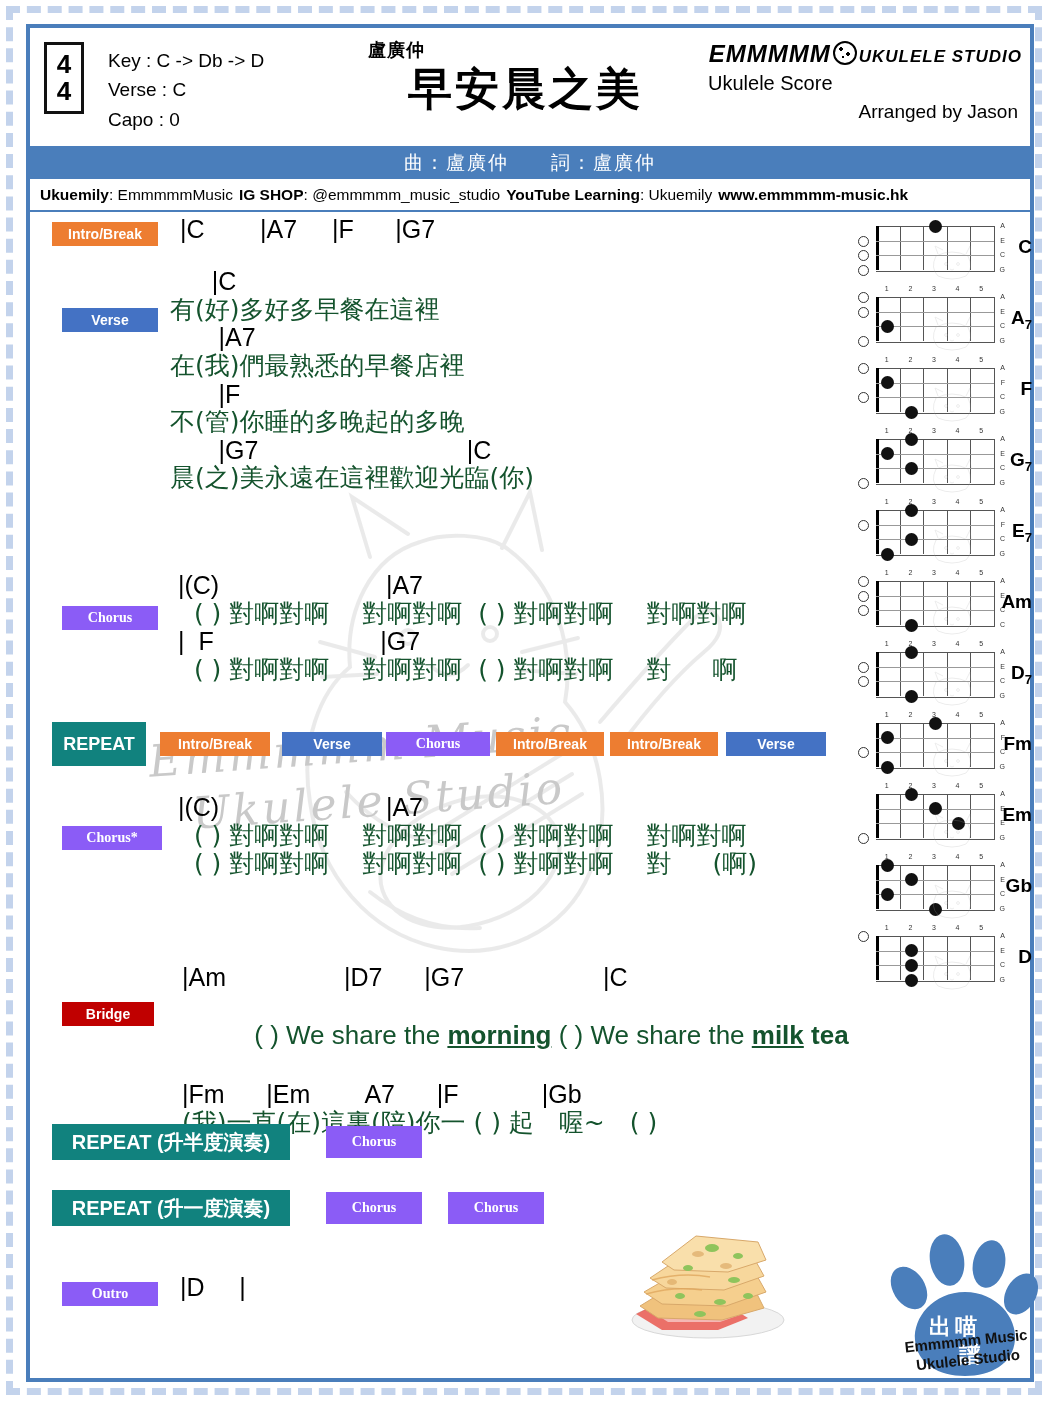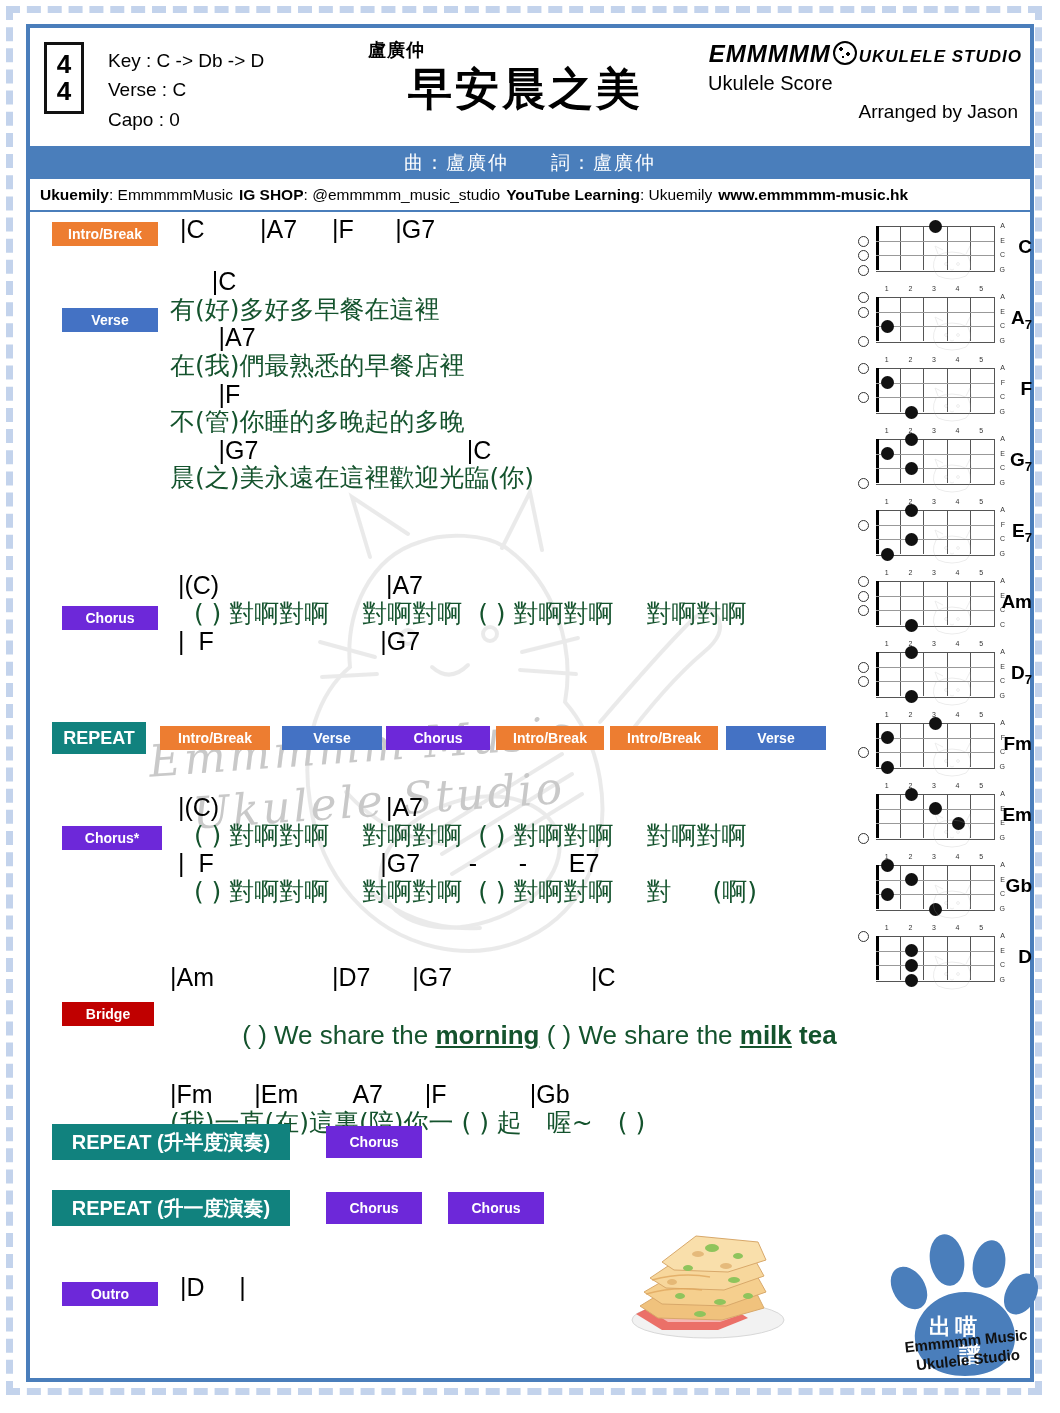--- a/index.html
+++ b/index.html
@@ -75,21 +75,21 @@
   }
 
   
   .badge{
     display:inline-flex;align-items:center;justify-content:center;
     color:#fff;font-size:14px;font-weight:bold;
     padding:4px 10px;box-sizing:border-box;white-space:nowrap;
   }
   .b-orange{background:#ed7d31;}
   .b-blue{background:#4472c4;}
-  .b-green{background:#6d28d9;}
+  .b-green{background:#8b5cf6;font-family:Liberation Serif, serif;}
   .b-teal{background:#11827e;}
   .b-red{background:#c00000;}
 
   .row{position:absolute;}
   .chordline{font-size:25px;color:#000;white-space:pre;font-family:"Liberation Sans",sans-serif;line-height:1.1;}
   .lyricline{font-size:25px;color:#14532d;white-space:pre;line-height:1.15;font-family:"DejaVu Sans","Liberation Sans",sans-serif;}
   .lyricline.en{font-family:"Liberation Sans",sans-serif;font-size:26px;}
   .u{text-decoration:underline;font-weight:bold;}
   .bold{font-weight:bold;}
 
@@ -213,52 +213,52 @@
         <div class="lyricline">晨(之)美永遠在這裡歡迎光臨(你)</div>
       </div>
 
       <div class="row" style="left:32px;top:394px;">
         <span class="badge b-green" style="width:96px;">Chorus</span>
       </div>
       <div class="row" style="left:148px;top:360px;">
         <div class="chordline">|(C)                        |A7</div>
         <div class="lyricline">  ( ) 對啊對啊　 對啊對啊  ( ) 對啊對啊　 對啊對啊</div>
         <div class="chordline">|  F                        |G7</div>
+        <div class="lyricline">  ( ) 對啊對啊　 對啊對啊  ( ) 對啊對啊 　對　  啊</div>
       </div>
 
       <div class="row" style="left:22px;top:510px;display:flex;align-items:center;gap:0;">
-        <span class="badge b-teal" style="width:94px;height:32px;font-size:18px;">REPEAT</span>
+        <span class="badge b-teal" style="width:94px;height:44px;font-size:18px;">REPEAT</span>
         <span style="width:14px"></span>
         <span class="badge b-orange" style="width:110px;">Intro/Break</span>
         <span style="width:12px"></span>
         <span class="badge b-blue" style="width:100px;">Verse</span>
         <span style="width:4px"></span>
         <span class="badge b-green" style="width:104px;">Chorus</span>
         <span style="width:6px"></span>
         <span class="badge b-orange" style="width:108px;">Intro/Break</span>
         <span style="width:6px"></span>
         <span class="badge b-orange" style="width:108px;">Intro/Break</span>
         <span style="width:8px"></span>
         <span class="badge b-blue" style="width:100px;">Verse</span>
       </div>
 
       <div class="row" style="left:32px;top:614px;">
         <span class="badge b-green" style="width:100px;">Chorus*</span>
       </div>
       <div class="row" style="left:148px;top:582px;">
         <div class="chordline">|(C)                        |A7</div>
         <div class="lyricline">  ( ) 對啊對啊　 對啊對啊  ( ) 對啊對啊　 對啊對啊</div>
-        <div class="chordline">|  F                        |G7       -      -      E7</div>
         <div class="lyricline">  ( ) 對啊對啊　 對啊對啊  ( ) 對啊對啊 　對　  (啊)</div>
       </div>
 
       <div class="row" style="left:32px;top:790px;">
         <span class="badge b-red" style="width:92px;">Bridge</span>
       </div>
-      <div class="row" style="left:140px;top:752px;">
+      <div class="row" style="left:152px;top:752px;">
         <div class="chordline">|Am                 |D7      |G7                    |C</div>
         <div class="lyricline en">
           <span>( ) We share the </span><span class="u">morning</span><span> ( ) We share the </span><span class="u">milk</span><span class="bold"> tea</span>
         </div>
         <div class="chordline">|Fm      |Em        A7      |F            |Gb</div>
         <div class="lyricline">(我)一直(在)這裏(陪)你一 ( ) 起　喔~　( )</div>
       </div>
 
       <div class="row" style="left:22px;top:912px;display:flex;align-items:center;">
         <span class="badge b-teal" style="width:238px;height:36px;font-size:20px;">REPEAT (升半度演奏)</span>

